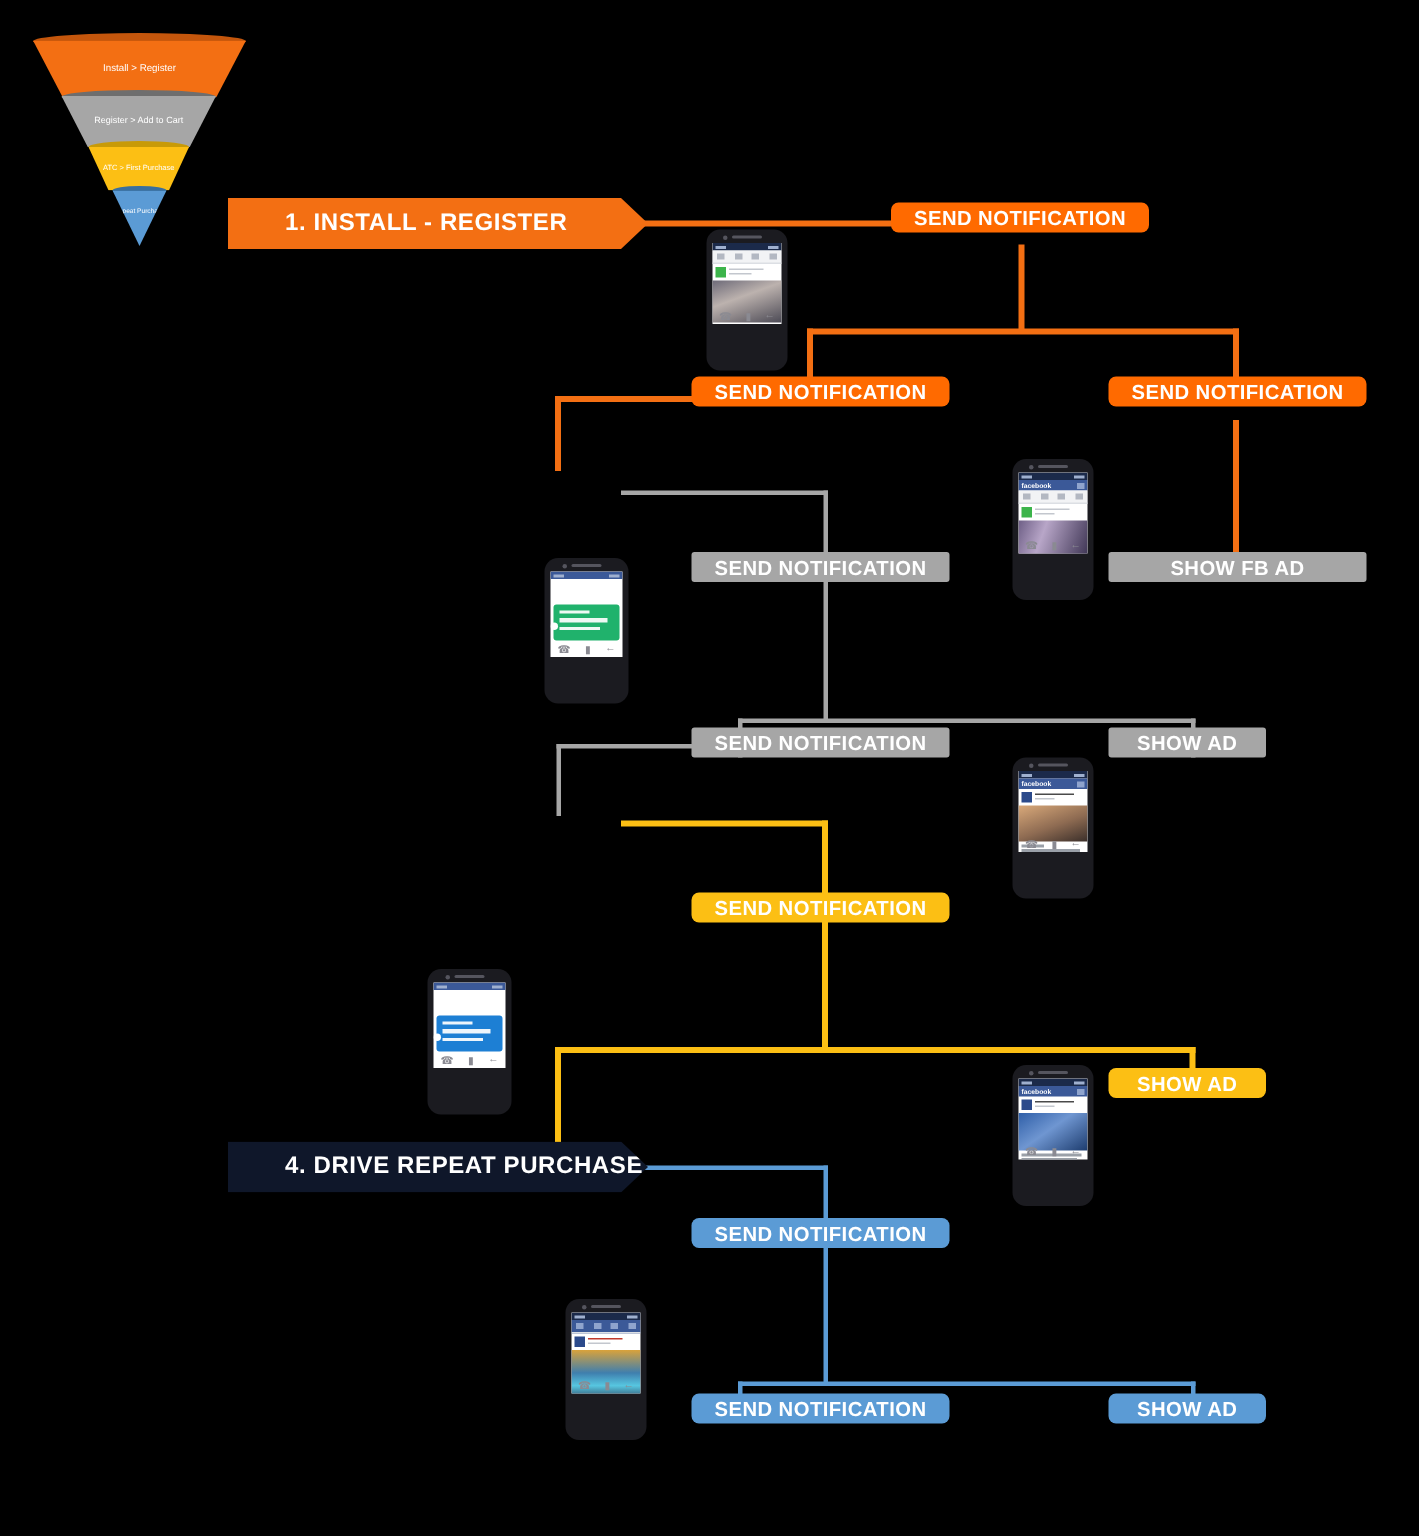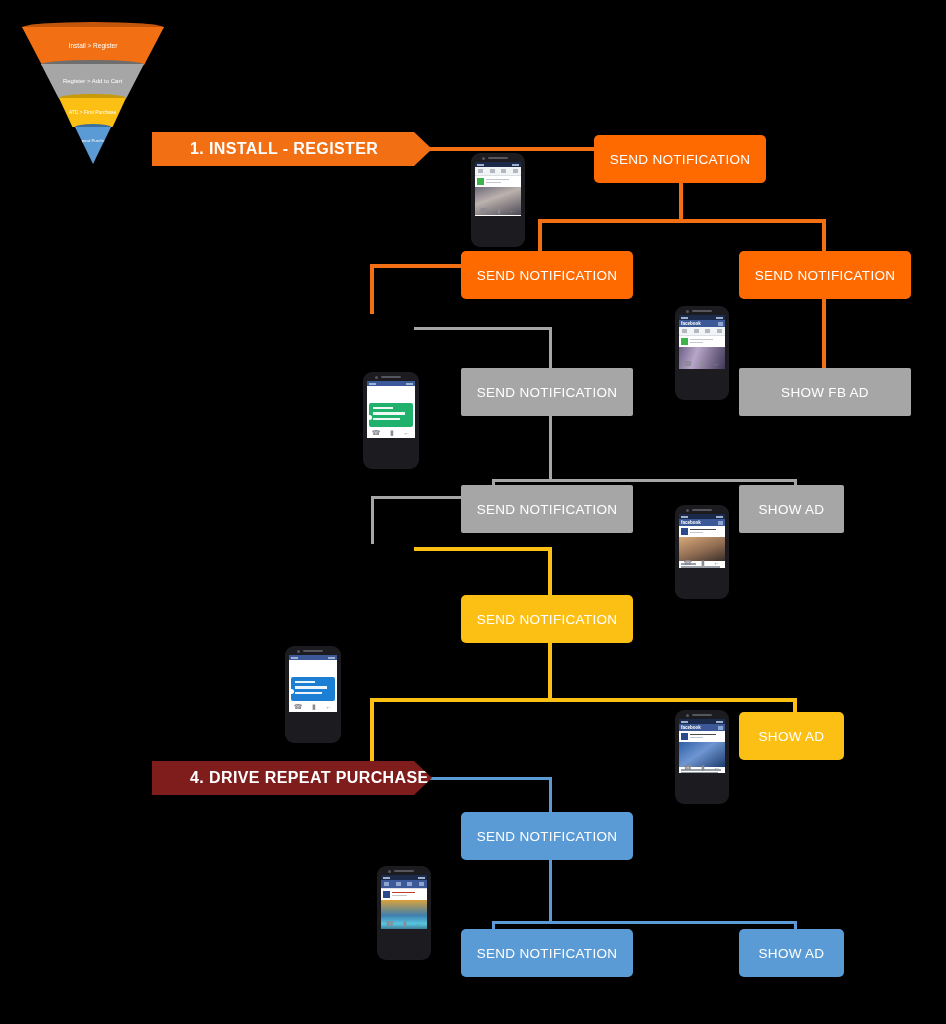--- a/index.html
+++ b/index.html
@@ -46,29 +46,30 @@
     color: #ffffff;
     font-size: 16px;
     font-weight: bold;
     letter-spacing: 0.4px;
     white-space: nowrap;
   }
 
   
   .pill {
     position: absolute;
-    height: 48px;
+    height: 20px;
     display: flex;
     align-items: center;
     justify-content: center;
     color: #ffffff;
     font-size: 13.5px;
     letter-spacing: 0.3px;
     white-space: nowrap;
     box-sizing: border-box;
+    font-weight: bold;
   }
   .pill.round { border-radius: 5px; }
   .pill.square { border-radius: 2px; }
 
   
   .ln { position: absolute; }
 
   
   .phone {
     position: absolute;
@@ -380,21 +381,21 @@
         </div>
     </div>
   </div>
 
   <div class="ln" style="left:414px; top:777px; width:138px; height:3px; background:#5b9bd5;"></div>
   <div class="ln" style="left:549px; top:777px; width:3px; height:147px; background:#5b9bd5;"></div>
   <div class="ln" style="left:492px; top:921px; width:305px; height:3px; background:#5b9bd5;"></div>
   <div class="ln" style="left:492px; top:921px; width:3px; height:23px; background:#5b9bd5;"></div>
   <div class="ln" style="left:794px; top:921px; width:3px; height:23px; background:#5b9bd5;"></div>
 
-  <div class="stage-bar" style="left:152px; top:761px; width:264px; background:#7f1d1d;">
+  <div class="stage-bar" style="left:152px; top:761px; width:264px; background:#0f172a;">
     <span>4. DRIVE REPEAT PURCHASE</span>
   </div>
 
   <div class="pill round" style="left:461px; top:812px; width:172px; background:#5b9bd5;">
     <span>SEND NOTIFICATION</span>
   </div>
   <div class="pill round" style="left:461px; top:929px; width:172px; background:#5b9bd5;">
     <span>SEND NOTIFICATION</span>
   </div>
   <div class="pill round" style="left:739px; top:929px; width:105px; background:#5b9bd5;">

